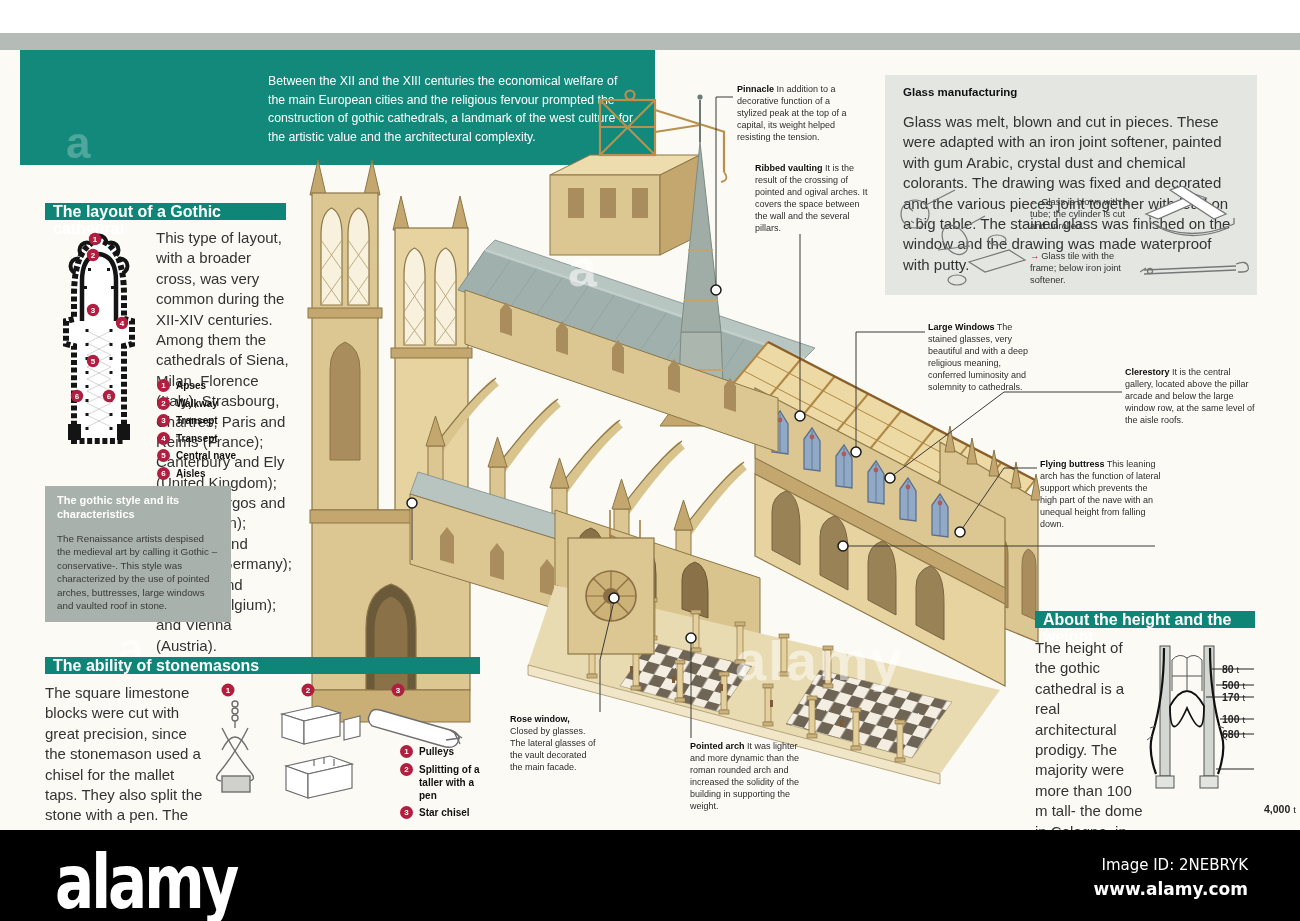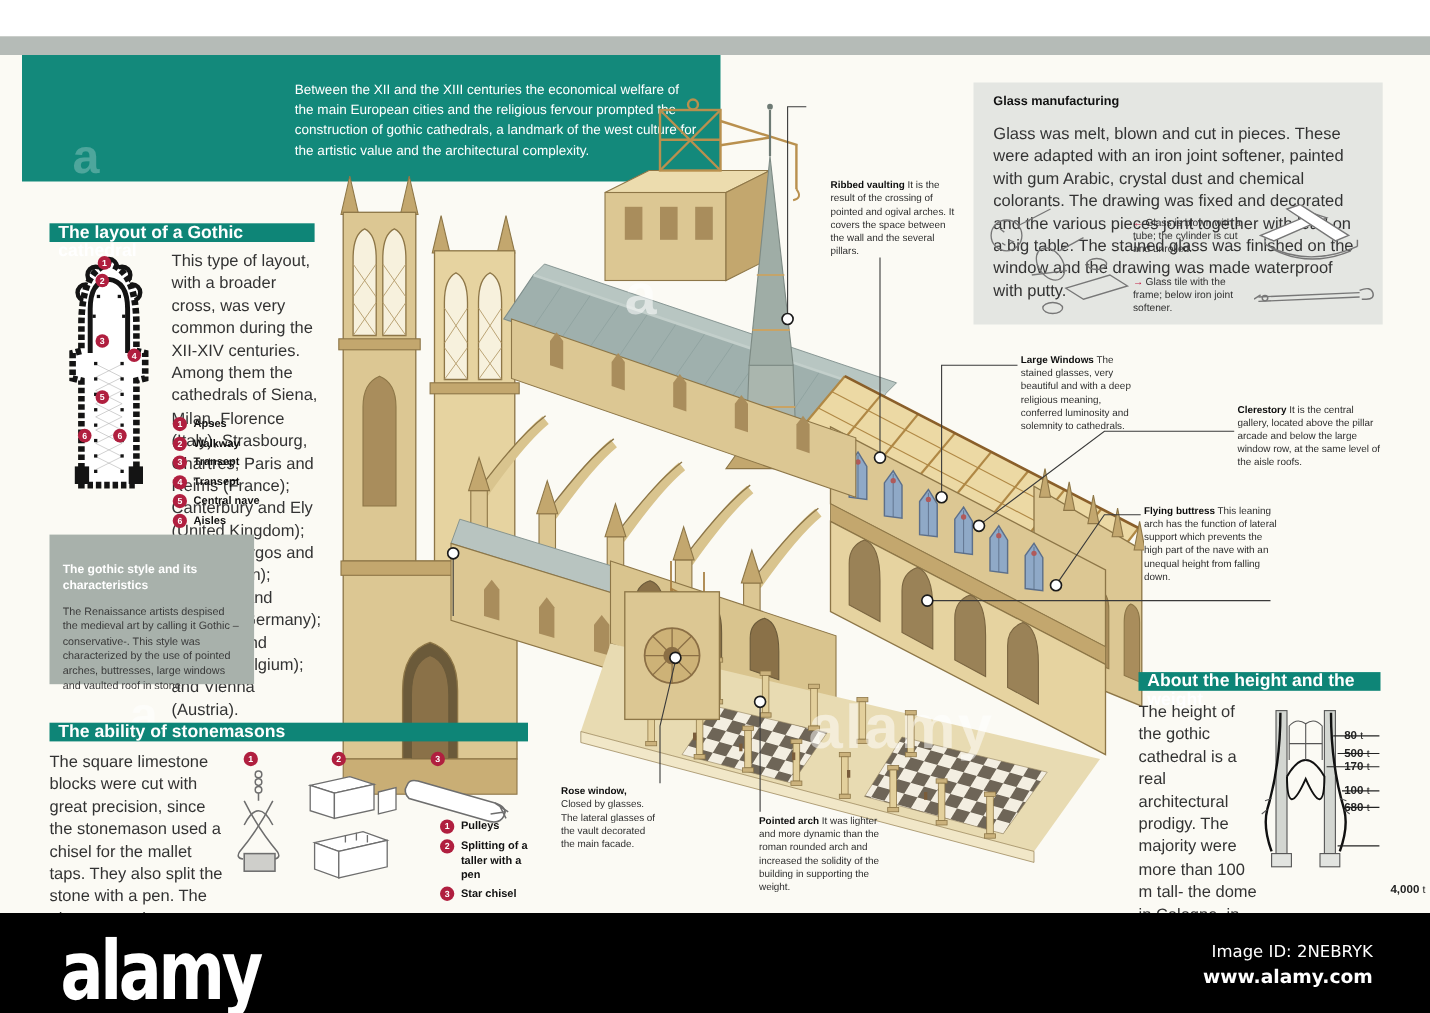--- a/index.html
+++ b/index.html
@@ -6,21 +6,21 @@
   body{font-family:"Liberation Sans",sans-serif;}
   #canvas{position:relative;width:1300px;height:921px;background:#FBFAF4;overflow:hidden;}
   .abs{position:absolute;}
   .topwhite{left:0;top:0;width:1300px;height:33px;background:#ffffff;}
   .graystrip{left:0;top:33px;width:1300px;height:17px;background:#B5BBB7;}
   .teal-header{left:20px;top:50px;width:635px;height:115px;background:#13897B;}
   .main-title{left:45px;top:70px;width:230px;color:#fff;font-size:27px;line-height:1.18;font-weight:400;letter-spacing:.2px;}
   .intro{left:268px;top:72px;width:368px;color:#fff;font-size:12.3px;line-height:1.52;}
   .secbar{background:#0E8577;color:#fff;font-size:16px;font-weight:bold;line-height:17px;height:17px;padding-left:8px;box-sizing:border-box;}
   .body-text{font-size:15px;line-height:1.36;color:#333;}
-  .graybox{left:45px;top:486px;width:186px;height:136px;background:#A8B1AB;box-sizing:border-box;padding:26px 12px;}
+  .graybox{left:45px;top:486px;width:186px;height:136px;background:#A8B1AB;box-sizing:border-box;padding:8px 12px;}
   .graybox .gtitle{color:#fff;font-weight:bold;font-size:11px;line-height:1.25;margin-bottom:10px;}
   .graybox .gbody{font-size:9.8px;line-height:1.38;color:#3a3a3a;}
   .glassbox{left:885px;top:75px;width:372px;height:220px;background:#E4E6E2;}
   .glasstitle{left:903px;top:86px;font-size:11.5px;font-weight:bold;color:#111;}
   .glassbody{left:903px;top:112px;width:335px;}
   .gcaption{font-size:9.3px;line-height:1.3;color:#333;width:110px;}
   .garrow{color:#C41E44;font-weight:bold;margin-right:2px;}
   .legend-item{display:flex;align-items:flex-start;margin-bottom:4.5px;font-size:10px;font-weight:bold;color:#111;line-height:13px;}
   .numdot{flex:0 0 13px;width:13px;height:13px;border-radius:50%;background:#B01F3F;color:#fff;font-size:8px;font-weight:bold;line-height:13px;text-align:center;margin-right:6px;}
   .callout{position:absolute;font-size:9px;line-height:1.33;color:#2e2e2e;}
@@ -488,20 +488,21 @@
     </g>
     <g stroke="#777" stroke-width="1.3" fill="none">
       <line x1="4" y1="84" x2="96" y2="80"></line>
       <line x1="4" y1="88" x2="96" y2="84"></line>
       <path d="M0,86 l6,-4"></path>
       <path d="M96,78 q10,-4 12,2 q2,6 -6,6 l-4,0"></path>
       <circle cx="10" cy="85" r="2.5"></circle>
     </g>
   </svg>
 
+  <div class="callout" style="left:737px;top:84px;width:118px;"><b>Pinnacle</b> <span>In addition to a decorative function of a stylized peak at the top of a capital, its weight helped resisting the tension.</span></div>
   <div class="callout" style="left:755px;top:163px;width:118px;"><b>Ribbed vaulting</b> <span>It is the result of the crossing of pointed and ogival arches. It covers the space between the wall and the several pillars.</span></div>
   <div class="callout" style="left:928px;top:322px;width:113px;"><b>Large Windows</b> <span>The stained glasses, very beautiful and with a deep religious meaning, conferred luminosity and solemnity to cathedrals.</span></div>
   <div class="callout" style="left:1125px;top:367px;width:130px;"><b>Clerestory</b> <span>It is the central gallery, located above the pillar arcade and below the large window row, at the same level of the aisle roofs.</span></div>
   <div class="callout" style="left:1040px;top:459px;width:123px;"><b>Flying buttress</b> <span>This leaning arch has the function of lateral support which prevents the high part of the nave with an unequal height from falling down.</span></div>
   <div class="callout" style="left:510px;top:714px;width:88px;"><b>Rose window,</b> <span>Closed by glasses. The lateral glasses of the vault decorated the main facade.</span></div>
   <div class="callout" style="left:690px;top:741px;width:122px;"><b>Pointed arch</b> <span>It was lighter and more dynamic than the roman rounded arch and increased the solidity of the building in supporting the weight.</span></div>
 
   <svg class="abs leader" style="left:0;top:0;" width="1300" height="921" viewBox="0 0 1300 921">
     <g stroke="#3a3a3a" stroke-width="1" fill="none">
       <polyline points="733,97 716,97 716,288"></polyline>

